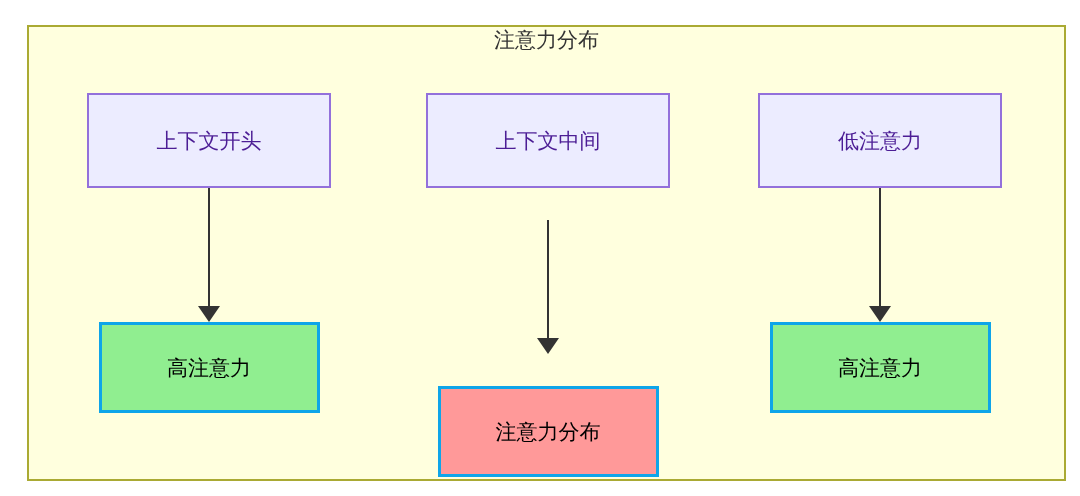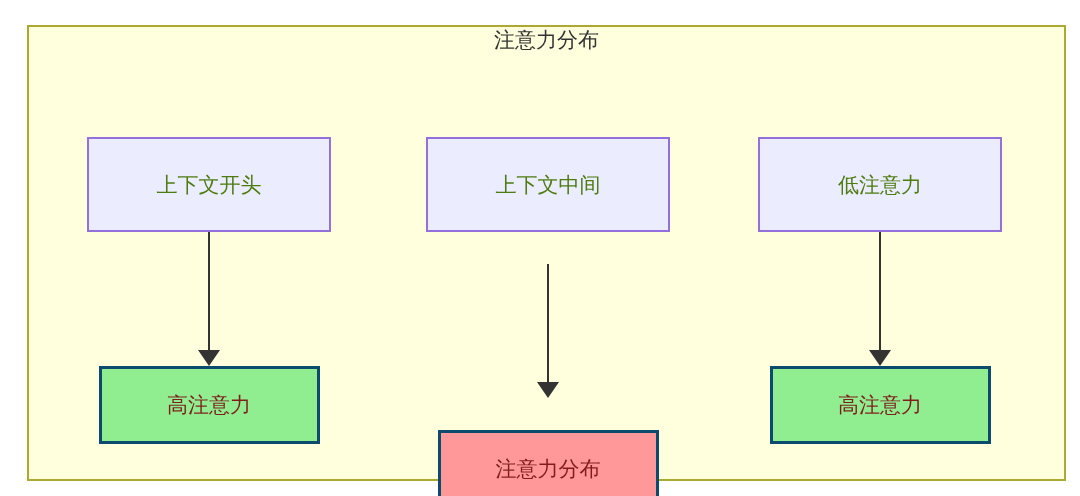--- a/index.html
+++ b/index.html
@@ -49,23 +49,22 @@
   .source-node {
     width: 244px;
     height: 95px;
     box-sizing: border-box;
     background: #ECECFF;
     border: 2px solid #9370DB;
     display: flex;
     align-items: center;
     justify-content: center;
     font-size: 21px;
-    color: #4d7c0f;
+    color: #4c1d95;
     text-align: left;
-    margin-top: 44px;
   }
   .edge {
     height: 134px;
     display: flex;
     flex-direction: column;
     align-items: center;
   }
   .edge-line {
     width: 2px;
     flex: 1 1 auto;
@@ -73,28 +72,28 @@
   }
   .edge-head {
     width: 0;
     height: 0;
     border-left: 11px solid transparent;
     border-right: 11px solid transparent;
     border-top: 16px solid #333333;
   }
   .result-node {
     width: 221px;
-    height: 78px;
+    height: 91px;
     box-sizing: border-box;
-    border: 3px solid #0c4a6e;
+    border: 3px solid #0ea5e9;
     display: flex;
     align-items: center;
     justify-content: center;
     font-size: 21px;
-    color: #7f1d1d;
+    color: #000000;
     text-align: center;
   }
   .result-node[data-variant="high"] { background: #90EE90; }
   .result-node[data-variant="low"]  { background: #FF9999; }
 </style>
 </head>
 <body>
 
 <div class="stage">
   <div class="frame">

